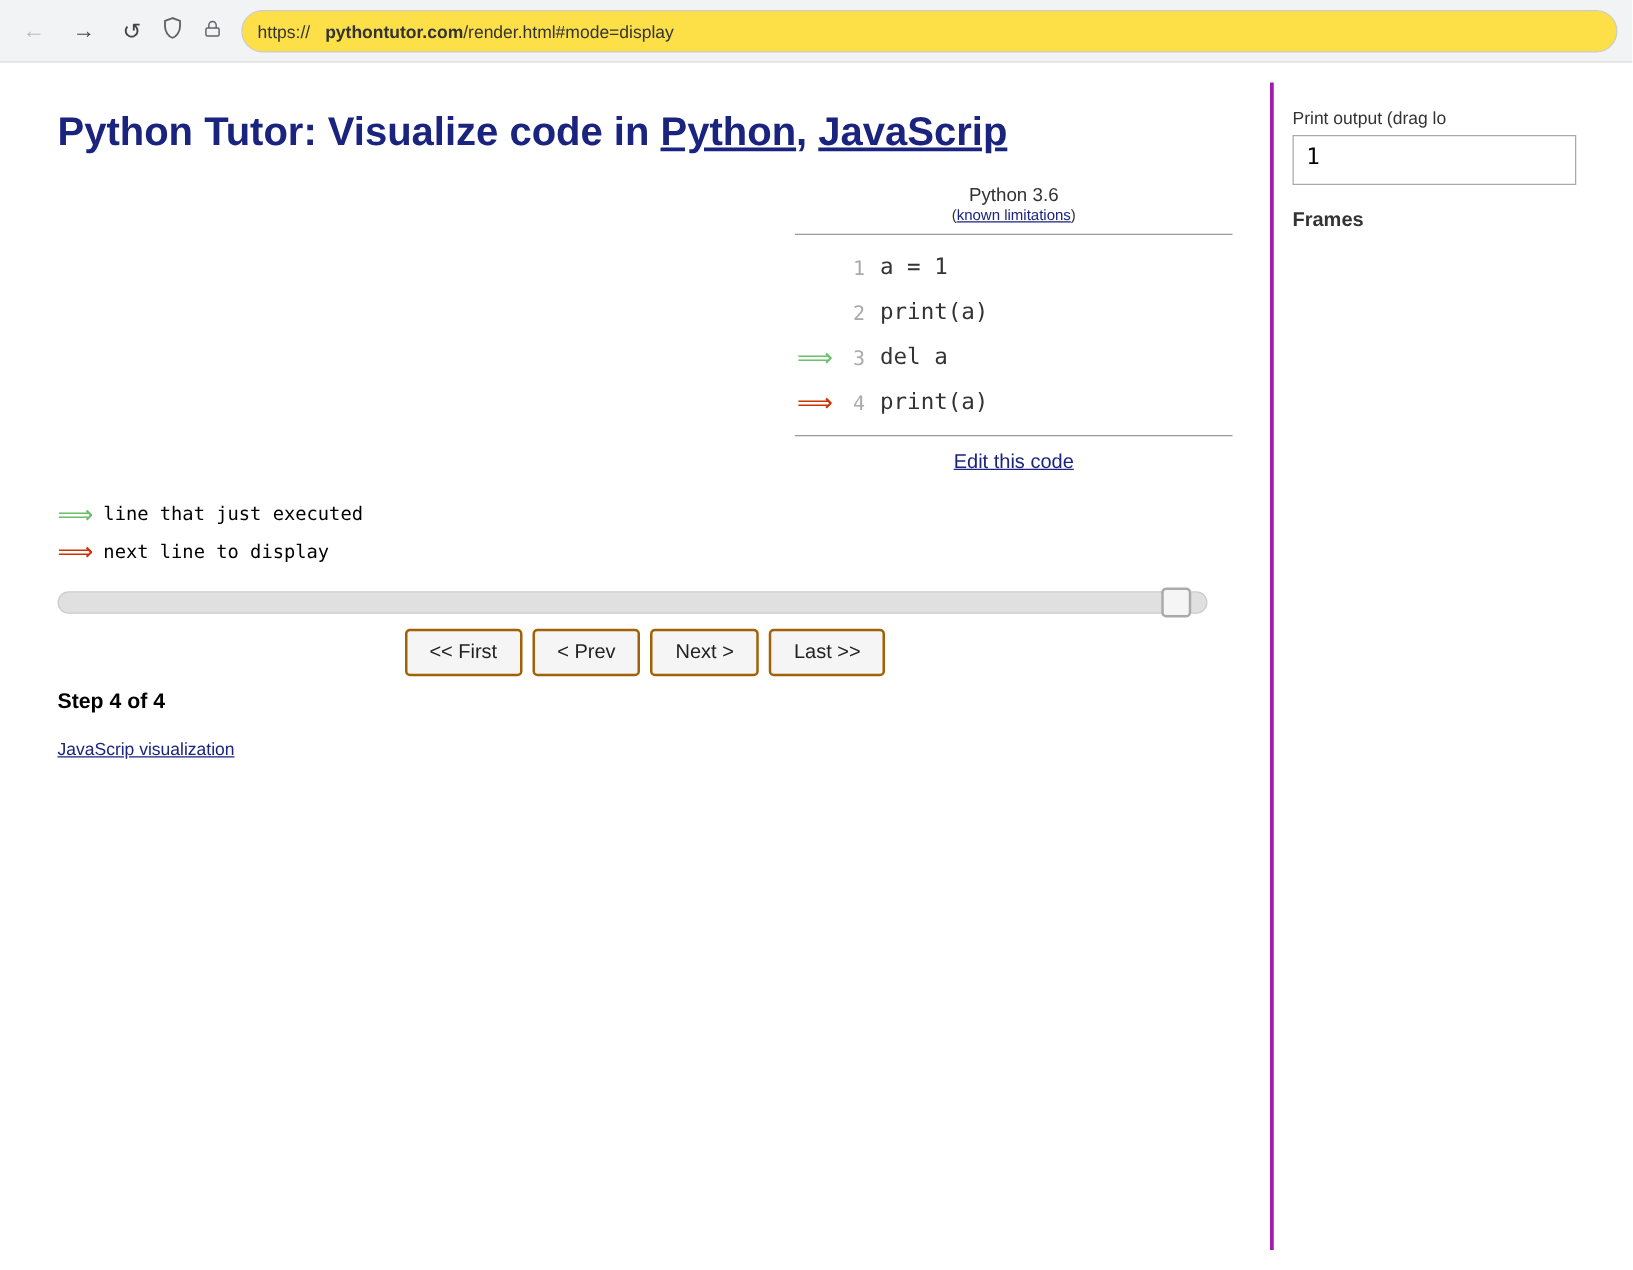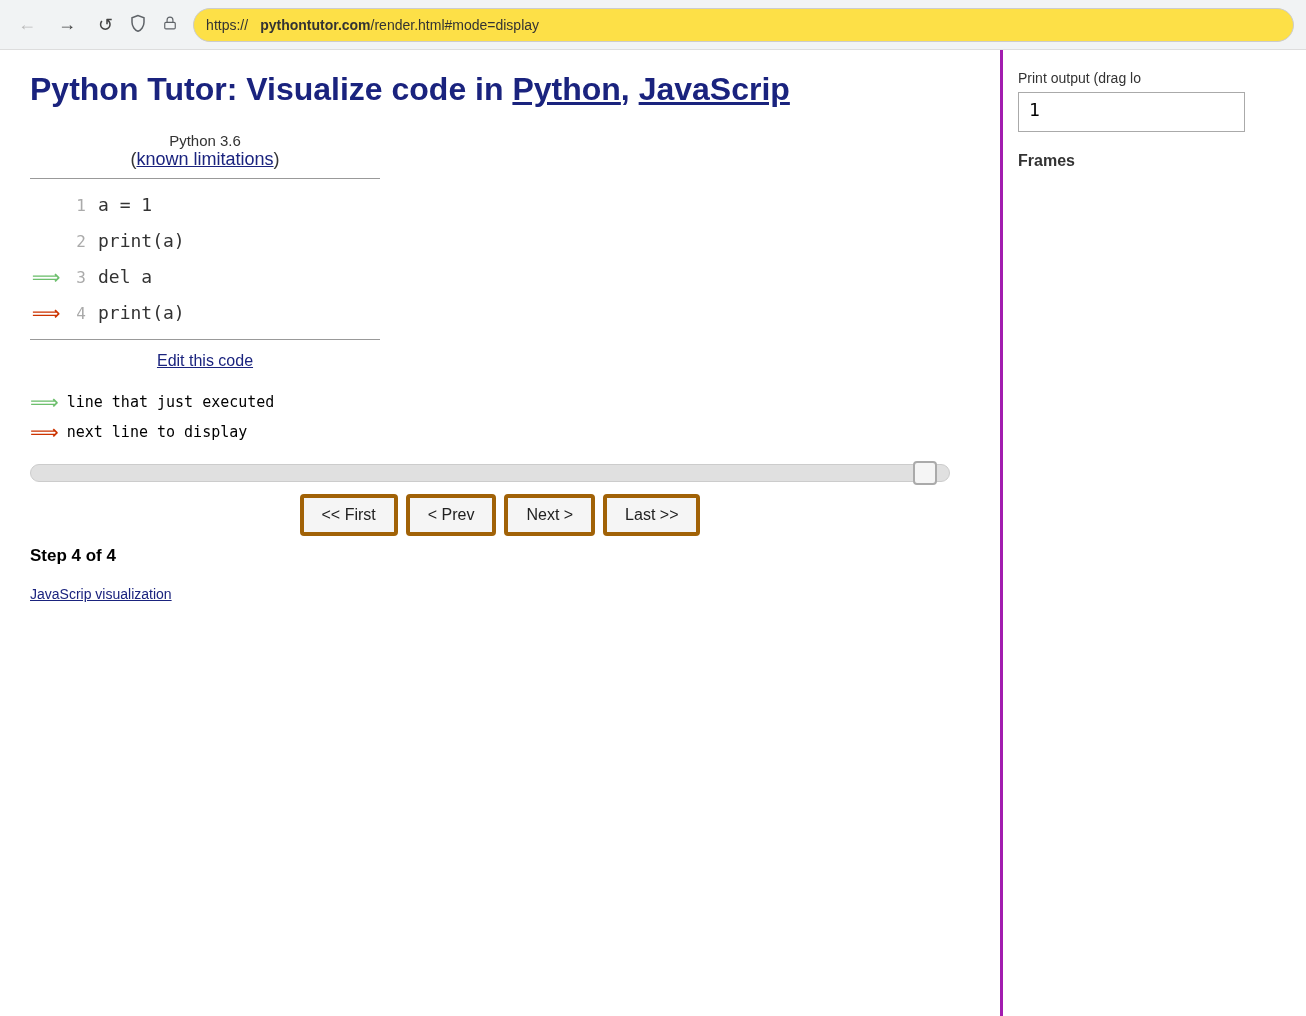--- a/index.html
+++ b/index.html
@@ -56,21 +56,21 @@
 
     .lock-icon {
       color: #5f6368;
       margin-right: 6px;
       font-size: 14px;
     }
 
     
     .page-content {
       display: flex;
-      padding: 0;
+      padding: 16px;
       min-height: calc(100vh - 50px);
     }
 
     .main-area {
       flex: 1;
       padding: 20px 30px;
       max-width: 1000px;
     }
 
     .sidebar-area {
@@ -89,41 +89,41 @@
     }
 
     .page-title a {
       color: #1a237e;
       text-decoration: underline;
     }
 
     
     .viz-container {
       display: flex;
-      justify-content: flex-start;
+      justify-content: flex-end;
       margin-bottom: 4px;
     }
 
     .code-panel {
       min-width: 350px;
       max-width: 450px;
     }
 
     .code-header {
       text-align: center;
       margin-bottom: 8px;
     }
 
     .code-python-version {
       font-size: 15px;
       color: #333;
     }
 
     .code-known-limitations {
-      font-size: 18px;
+      font-size: 12px;
       color: #333;
     }
 
     .code-known-limitations a {
       color: #1a237e;
     }
 
     .code-divider {
       border: none;
       border-top: 1px solid #999;
@@ -242,21 +242,21 @@
     .nav-buttons {
       display: flex;
       justify-content: center;
       gap: 8px;
       margin: 10px 0;
     }
 
     .nav-btn {
       padding: 8px 18px;
       font-size: 16px;
-      border: 4px solid #a16207;
+      border: 2px solid #a16207;
       background: #f5f5f5;
       border-radius: 4px;
       cursor: pointer;
       color: #222;
       font-family: Arial, sans-serif;
     }
 
     .step-info {
       text-align: left;
       font-size: 17px;

